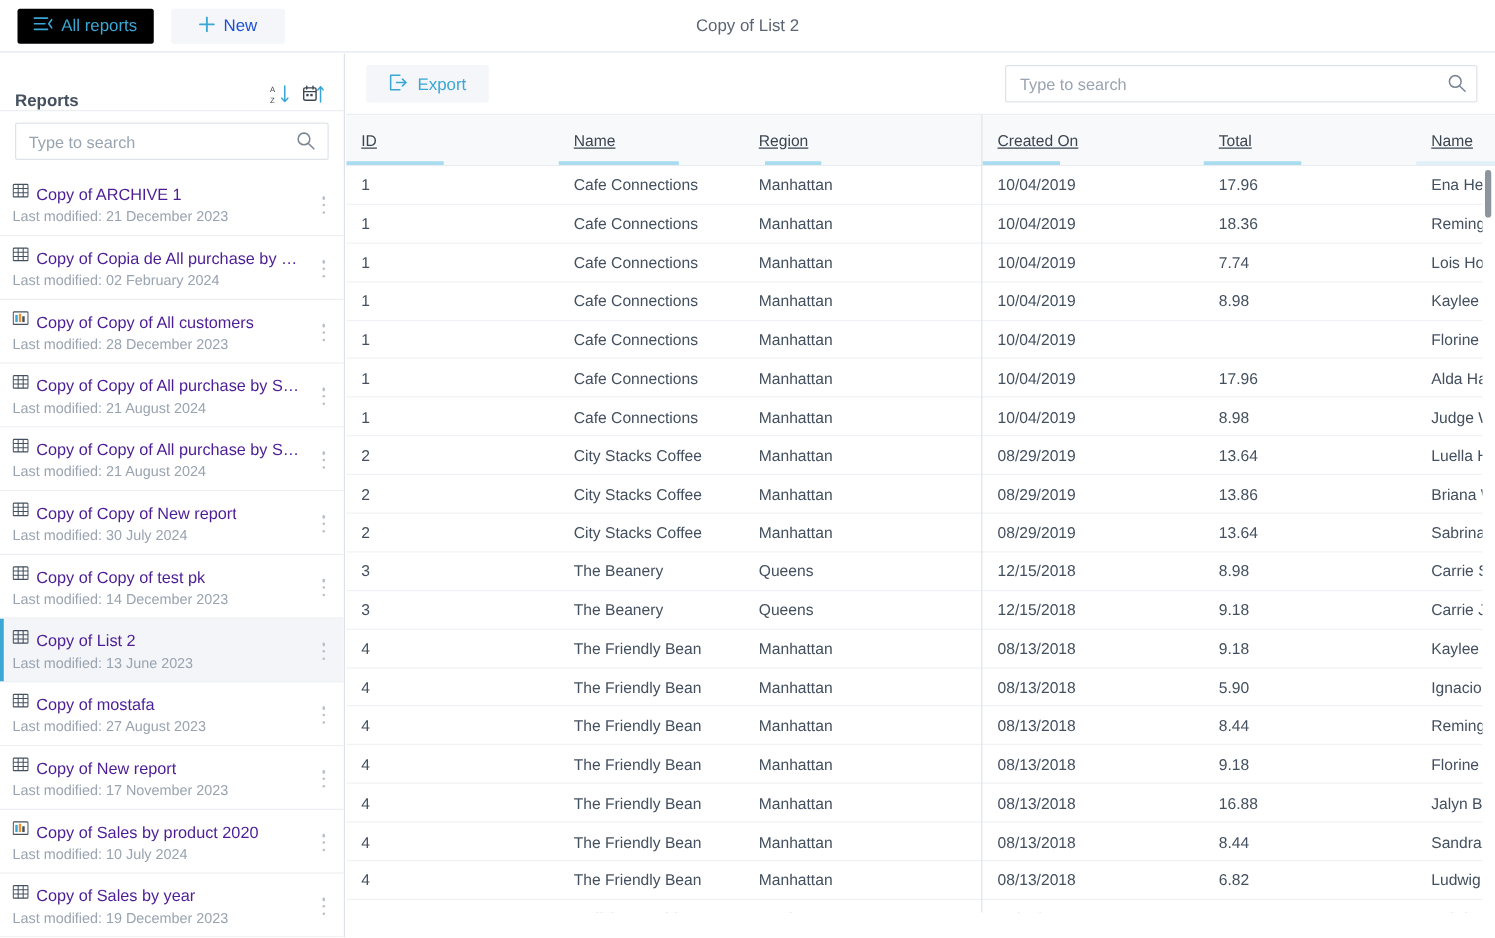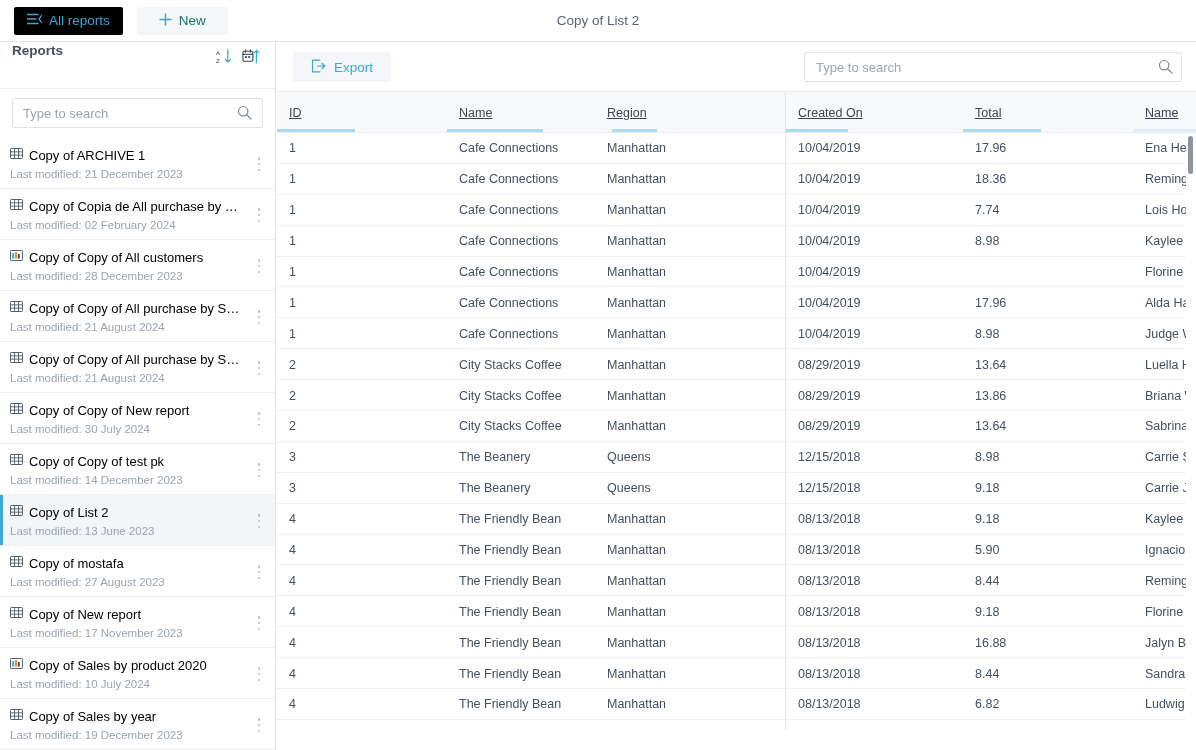--- a/index.html
+++ b/index.html
@@ -13,21 +13,21 @@
 
   
   #topbar {
     position: absolute; left: 0; top: 0; width: 1196px; height: 42px;
     background: #ffffff; border-bottom: 1px solid #e3e7ed;
     display: flex; align-items: center;
   }
   .tb-btn {
     height: 28px; display: inline-flex; align-items: center; gap: 7px;
     padding: 0 14px; border-radius: 2px; border: none; cursor: pointer;
-    font-size: 13.5px; color: #0f766e; background: #f4f6f9;
+    font-size: 13.5px; color: #1d4ed8; background: #f4f6f9;
     font-family: "Liberation Sans", sans-serif;
   }
   #btn-allreports { background: #000000; color: #3ba7d4; margin-left: 14px; padding:0 13px; }
   #btn-new { background: #f4f6f9; margin-left: 14px; padding: 0 22px; }
   #doc-title {
     position: absolute; left: 0; right: 0; text-align: center;
     font-size: 13.5px; color: #5b6573; pointer-events: none;
   }
   #btn-edit {
     position: absolute; right: 10px; top: 7px;
@@ -37,21 +37,21 @@
     font-family: "Liberation Sans", sans-serif;
   }
 
   
   #sidebar {
     position: absolute; left: 0; top: 43px; width: 276px; height: 707px;
     background: #ffffff; border-right: 1px solid #dfe3e9;
     overflow: hidden;
   }
   #sb-head {
-    height: 46px; display: flex; align-items: flex-start;
+    height: 46px; display: flex; align-items: flex-end;
     padding: 0 12px 0 12px; border-bottom: 1px solid #eceef2;
   }
   #sb-title { font-size: 13.5px; color: #44505f; font-weight: bold; flex: 1; }
   .sb-icon-btn {
     width: 26px; height: 26px; display: inline-flex; align-items: center;
     justify-content: center; cursor: pointer; background: none; border: none;
   }
   #sb-search-wrap { padding: 9px 12px 10px 12px; }
   #sb-search {
     width: 100%; height: 30px; border: 1px solid #dfe3e9; border-radius: 2px;
@@ -65,21 +65,21 @@
     position: relative; height: 51px; padding: 8px 30px 0 10px;
     border-bottom: 1px solid #eceef2; cursor: pointer; background: #fff;
   }
   .sb-item.selected { background: #f3f5f8; }
   .sb-item.selected::before {
     content: ""; position: absolute; left: 0; top: 0; bottom: 0; width: 3px;
     background: #3ba7d4;
   }
   .sb-item-row { display: flex; align-items: center; gap: 6px; }
   .sb-item-name {
-    font-size: 13px; color: #000000; white-space: nowrap;
+    font-size: 13px; color: #4c1d95; white-space: nowrap;
     overflow: hidden; text-overflow: ellipsis; max-width: 216px;
   }
   .sb-item-sub { font-size: 11.5px; color: #9aa4b1; margin-top: 4px; }
   .sb-kebab {
     position: absolute; right: 8px; top: 17px; width: 16px; height: 18px;
     display: flex; flex-direction: column; align-items: center;
     justify-content: space-between; padding: 2px 0; cursor: pointer;
   }
   .sb-kebab i { width: 2.5px; height: 2.5px; border-radius: 50%; background: #b7bfc9; display:block; }
 

